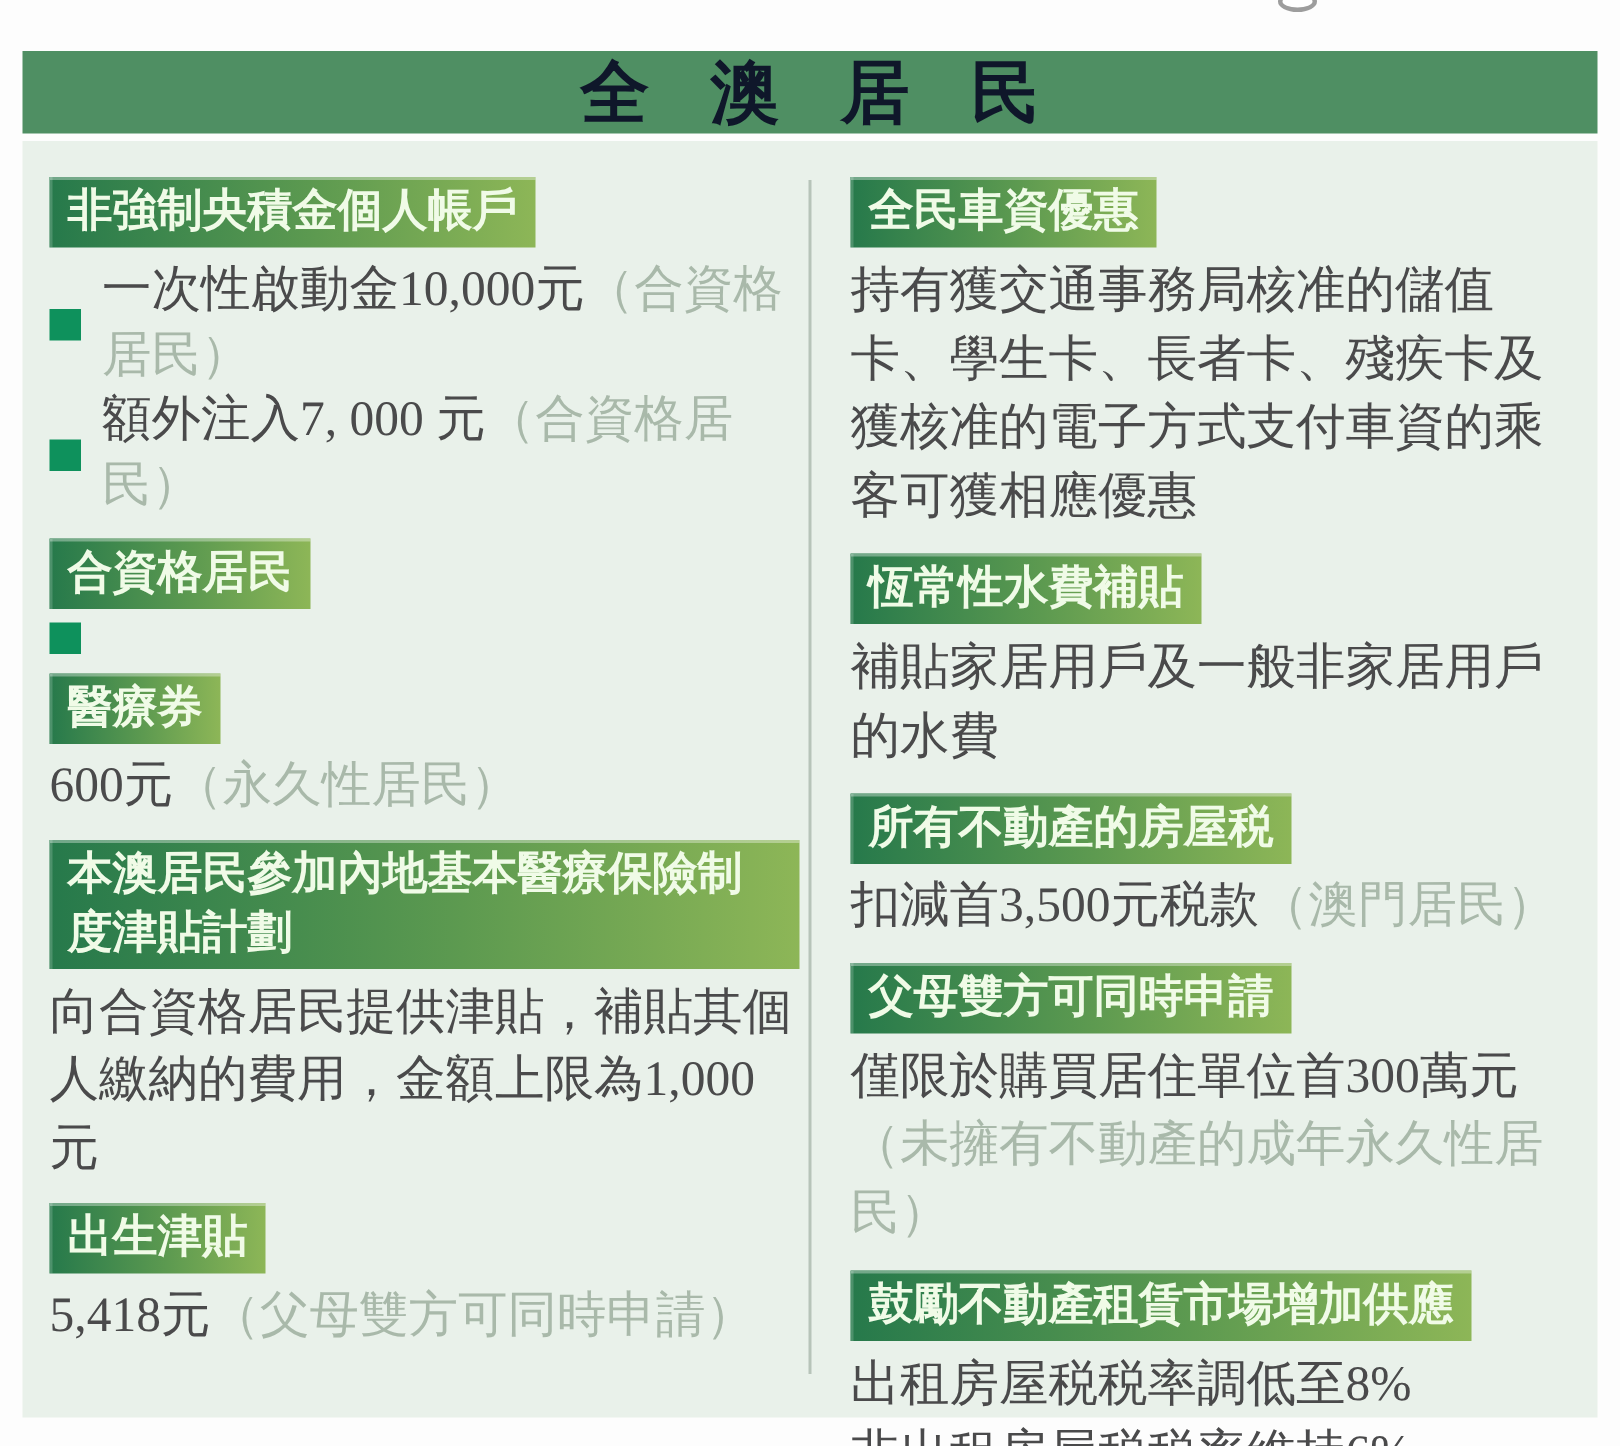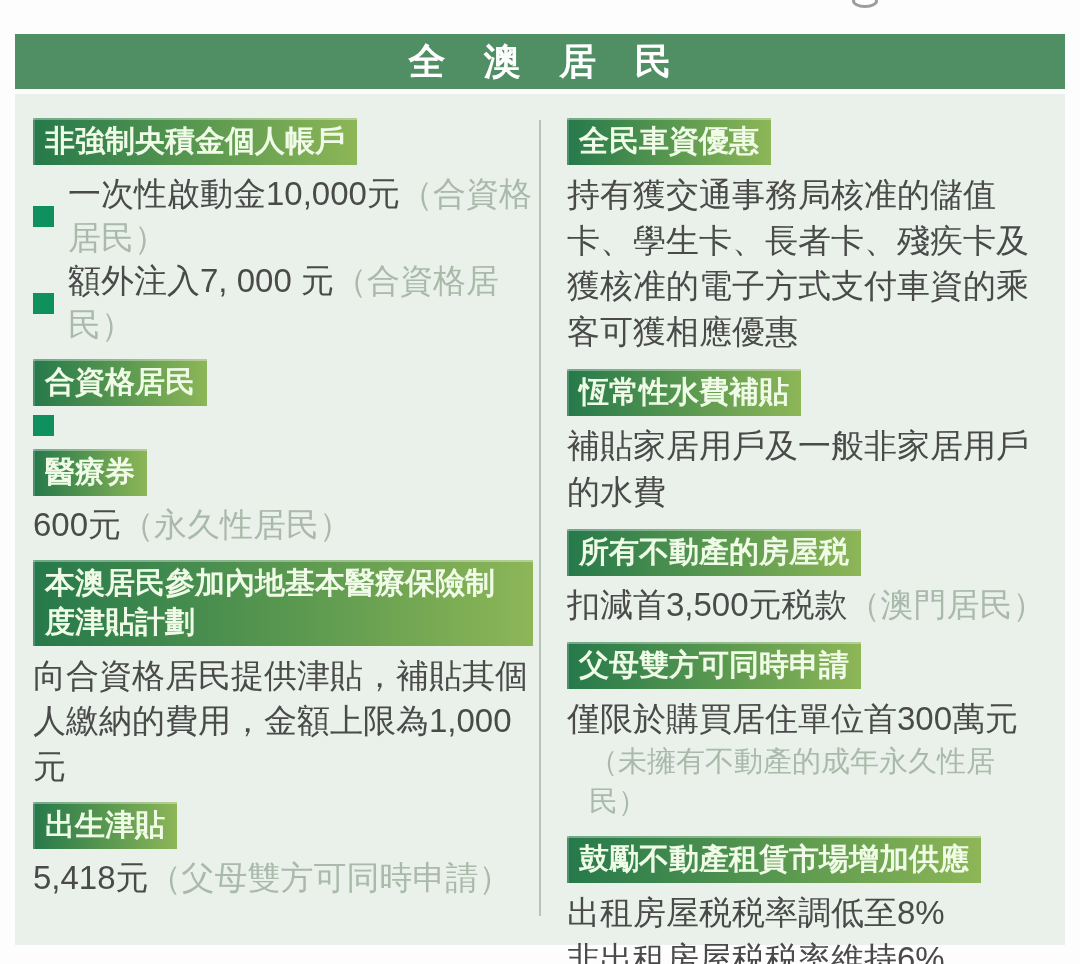--- a/index.html
+++ b/index.html
@@ -6,25 +6,25 @@
   html,body { width:1080px; height:964px; background:#ffffff; overflow:hidden;
               font-family:"Liberation Sans", sans-serif; }
   .canvas { position:relative; width:1080px; height:964px; background:#fdfdfd; }
 
   
   .corner-fragment { position:absolute; top:-6px; left:852px; width:26px; height:14px;
                      border:3px solid #9d9d9d; border-radius:50%; background:#fff; }
 
   .banner { position:absolute; left:15px; right:15px; top:34px; height:55px;
             background:#4f8f63; display:flex; align-items:center; justify-content:center; }
-  .banner-title { color:#ffffff; font-size:37px; font-weight:bold;
+  .banner-title { color:#0f172a; font-size:46px; font-weight:bold;
                   letter-spacing:14px; padding-left:14px; white-space:nowrap; }
 
   .panel { position:absolute; left:15px; right:15px; top:94px; bottom:19px;
-           background:#e9f1ea; display:flex; padding:24px 16px 0 18px; }
+           background:#e9f1ea; display:flex; padding:24px 16px 0 18px;font-family:Liberation Serif, serif; }
 
   .col { display:flex; flex-direction:column; }
   .col-left  { width:500px; }
   .col-right { flex:1; padding-left:24px; }
   .divider { width:2px; background:#b7c4b9; margin:2px 2px 0 6px; height:796px; }
 
   .section { margin-bottom:13px; }
   .col-right .section { margin-bottom:15px; }
 
   .badge { display:inline-block; max-width:100%;
@@ -33,21 +33,21 @@
            padding:3px 12px 5px 12px;
            box-shadow:inset 0 2px 0 rgba(255,255,255,0.35), inset 2px 0 0 rgba(255,255,255,0.18);
            margin-bottom:7px; }
 
   .row { display:flex; align-items:flex-end; font-size:33px; line-height:1.32;
          color:#4a4a4b; }
   .bullet { flex:0 0 auto; width:21px; height:21px; background:#0e915c;
             margin-right:14px; align-self:center; margin-top:2px; }
   .note { color:#a9b9aa; }
   .body-text { font-size:33px; line-height:1.38; color:#4a4a4b; }
-  .note-line { font-size:29px; line-height:1.38;margin-left:22px; }
+  .note-line { font-size:33px; line-height:1.38; }
 </style>
 </head>
 <body>
 
 <div class="canvas">
 
   <div class="corner-fragment"></div>
 
   <div class="banner">
     <div class="banner-title">全 澳 居 民</div>

